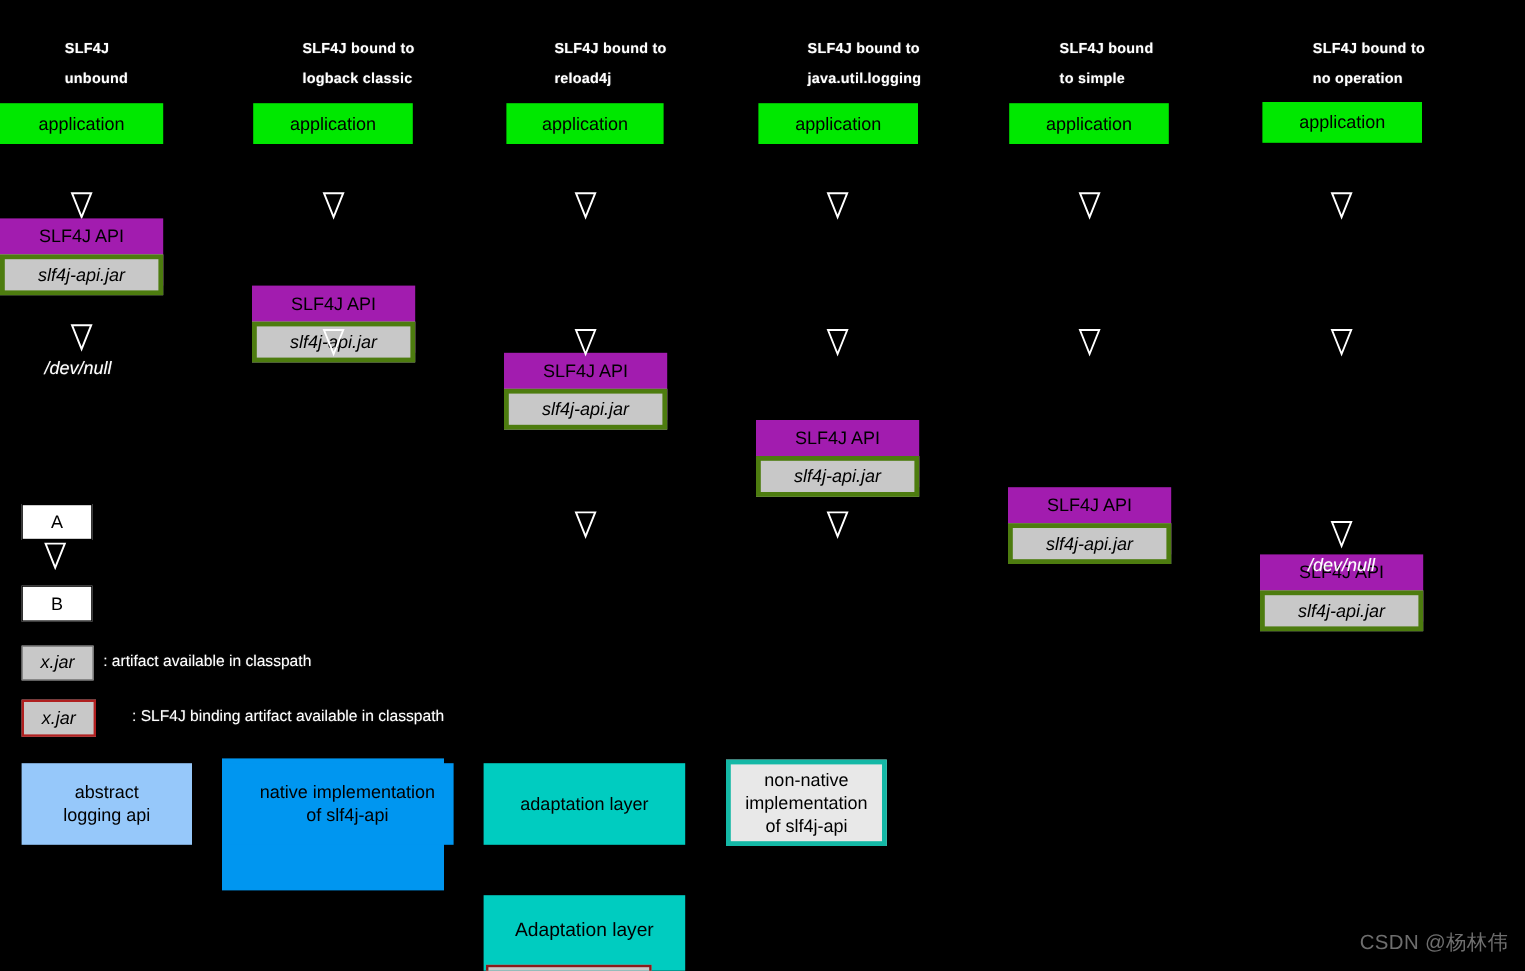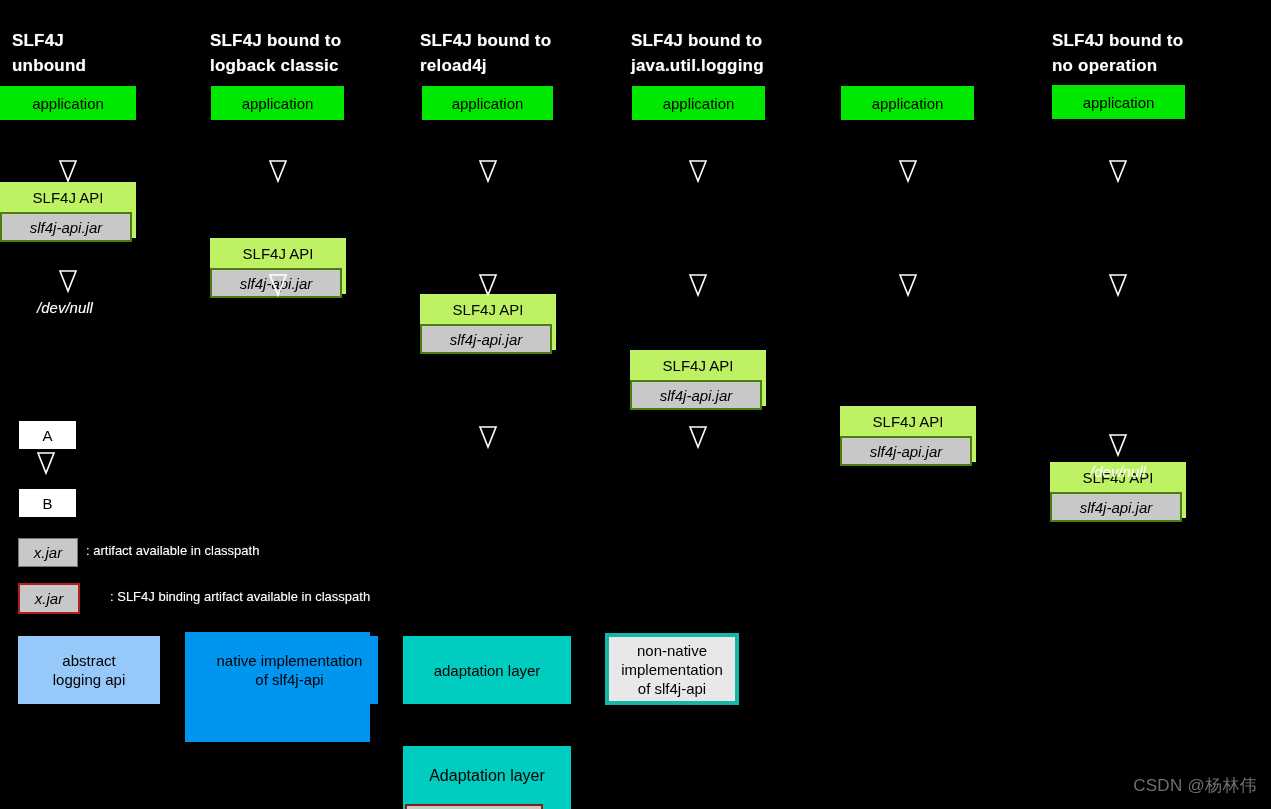--- a/index.html
+++ b/index.html
@@ -13,42 +13,43 @@
     font-family: "Liberation Sans", sans-serif;
     color: #000;
   }
   #stage { position: absolute; inset: 0; }
 
   .abs { position: absolute; box-sizing: border-box; }
 
   
   .col-title {
     color: #ffffff;
-    font-size: 17px;
+    font-size: 12px;
     font-weight: bold;
     line-height: 25px;
     letter-spacing: .2px;
     white-space: pre-line;
     text-shadow: 0 0 1px rgba(255,255,255,.45);
+    margin-left: 42px;
   }
 
   
   .box {
     display: flex;
     align-items: center;
     justify-content: center;
     text-align: center;
     font-size: 15px;
     line-height: 19px;
     color: #000;
   }
   .box .lbl { display:block; white-space: pre-line; text-align: center; }
 
   .box-app      { background: #00e800; }
-  .box-api      { background: #bef264; }
+  .box-api      { background: #a21caf; }
   .box-native   { background: #0096f0; }
   .box-adapt    { background: #00ccc0; }
 
   
   .layer { position: relative; }
   .layer .top {
     position: absolute; left:0; right:0; top:0; bottom:0;
     display:flex; align-items:center; justify-content:center;
     text-align:center;
   }
@@ -62,21 +63,21 @@
     font-size: 15px;
     line-height: 19px;
     display: flex;
     align-items: center;
     justify-content: center;
     text-align: center;
     white-space: pre-line;
     border: 1px solid #666;
   }
   .jar.binding { border: 2px solid #8b1a1a; }
-  .jar.plainedge { border: 2px solid #4d7c0f; }
+  .jar.plainedge { border: 4px solid #4d7c0f; }
 
   
   .arrow {
     position: absolute;
     width: 22px; height: 26px;
   }
   .arrow svg { display:block; width:100%; height:100%; }
 
   
   .devnull {
@@ -131,20 +132,22 @@
 <div id="stage">
 
   <div class="abs col-title" style="left:12px; top:28px; width:180px;">SLF4J
 unbound</div>
   <div class="abs col-title" style="left:210px; top:28px; width:200px;">SLF4J bound to
 logback classic</div>
   <div class="abs col-title" style="left:420px; top:28px; width:200px;">SLF4J bound to
 reload4j</div>
   <div class="abs col-title" style="left:631px; top:28px; width:210px;">SLF4J bound to
 java.util.logging</div>
+  <div class="abs col-title" style="left:841px; top:28px; width:190px;">SLF4J bound
+to simple</div>
   <div class="abs col-title" style="left:1052px; top:28px; width:210px;">SLF4J bound to
 no operation</div>
 
   <div class="abs box box-app" style="left:0px;    top:86px; width:136px; height:34px;">
     <span class="lbl">application</span>
     </div>
   <div class="abs box box-app" style="left:211px;  top:86px; width:133px; height:34px;">
     <span class="lbl">application</span>
     </div>
   <div class="abs box box-app" style="left:422px;  top:86px; width:131px; height:34px;">

